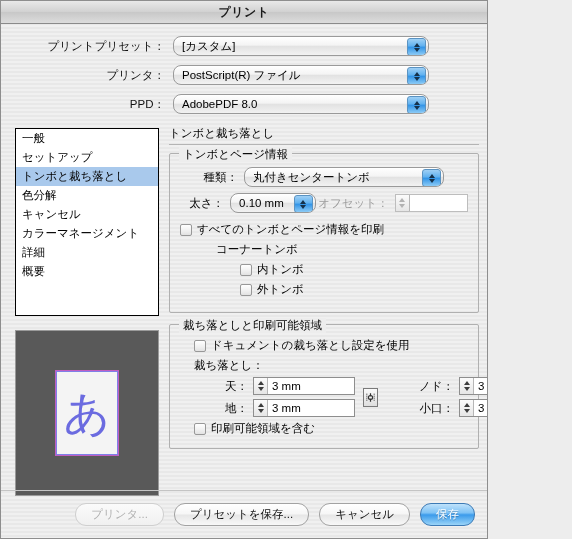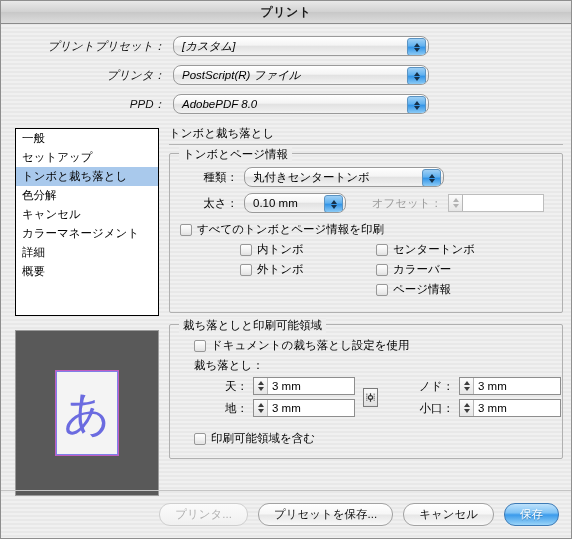--- a/index.html
+++ b/index.html
@@ -8,41 +8,41 @@
     overflow: hidden;
   }
   body {
     font-family: "Liberation Sans", "DejaVu Sans", sans-serif;
     font-size: 11px;
     color: #000;
     background: #ededed;
   }
   .window {
     position: relative;
-    width: 572px; height: 539px;
+    width: 488px; height: 539px;
     box-sizing: border-box;
     background:
       repeating-linear-gradient(to bottom,
         #f0f0f0 0px, #f0f0f0 2px, #e8e8e8 2px, #e8e8e8 4px);
     border: 1px solid #8e8e8e;
     overflow: hidden;
   }
   
   .titlebar {
     height: 22px;
     background: linear-gradient(to bottom, #e9e9e9 0%, #d2d2d2 48%, #c8c8c8 52%, #dcdcdc 100%);
     border-bottom: 1px solid #8a8a8a;
     display: flex; align-items: center; justify-content: center;
   }
   .titlebar .title {
     font-size: 12px; font-weight: bold; color: #1a1a1a;
     letter-spacing: .5px;
   }
   
-  .top-rows { padding: 9px 0 4px 0; font-style: italic; }
+  .top-rows { padding: 9px 0 4px 0; }
   .row {
     display: flex; align-items: center;
     height: 26px; margin-bottom: 3px;
   }
   .row .lbl {
     width: 164px; text-align: right; padding-right: 8px;
     font-size: 11.5px; color: #111;
   }
   
   .popup {
@@ -318,41 +318,30 @@
           </div>
         </div>
 
         <div class="cbrow" style="margin-top:9px">
           <span class="cb"></span>
           <span>すべてのトンボとページ情報を印刷</span>
         </div>
 
         <div style="display:flex; margin-top:3px">
           <div style="width:196px; padding-left:36px; box-sizing:border-box">
+            <div class="cbrow" style="padding-left:0">
+              <span>コーナートンボ</span>
+            </div>
             <div class="cbrow" style="padding-left:24px">
               <span class="cb"></span>
               <span>内トンボ</span>
             </div>
             <div class="cbrow" style="padding-left:24px">
               <span class="cb"></span>
               <span>外トンボ</span>
-            </div>
-          </div>
-          <div style="width:160px">
-            <div class="cbrow">
-              <span class="cb"></span>
-              <span>センタートンボ</span>
-            </div>
-            <div class="cbrow">
-              <span class="cb"></span>
-              <span>カラーバー</span>
-            </div>
-            <div class="cbrow">
-              <span class="cb"></span>
-              <span>ページ情報</span>
             </div>
           </div>
         </div>
       </div>
 
       <div class="group" style="padding-bottom:12px">
         <span class="gtitle">裁ち落としと印刷可能領域</span>
 
         <div class="cbrow" style="padding-left:14px">
           <span class="cb"></span>
@@ -414,21 +403,21 @@
                     <i class="up"></i>
                     <i class="dn"></i>
                   </span>
                 <span class="val">3 mm</span>
               </div>
             </div>
           </div>
 
         </div>
 
-        <div class="cbrow" style="padding-left:14px; margin-top:14px; margin-bottom:0">
+        <div class="cbrow" style="padding-left:14px; margin-top:4px; margin-bottom:0">
           <span class="cb"></span>
           <span>印刷可能領域を含む</span>
         </div>
       </div>
 
     </div>
   </div>
 
   <div class="footer">
     <div class="btn dis">プリンタ...</div>

